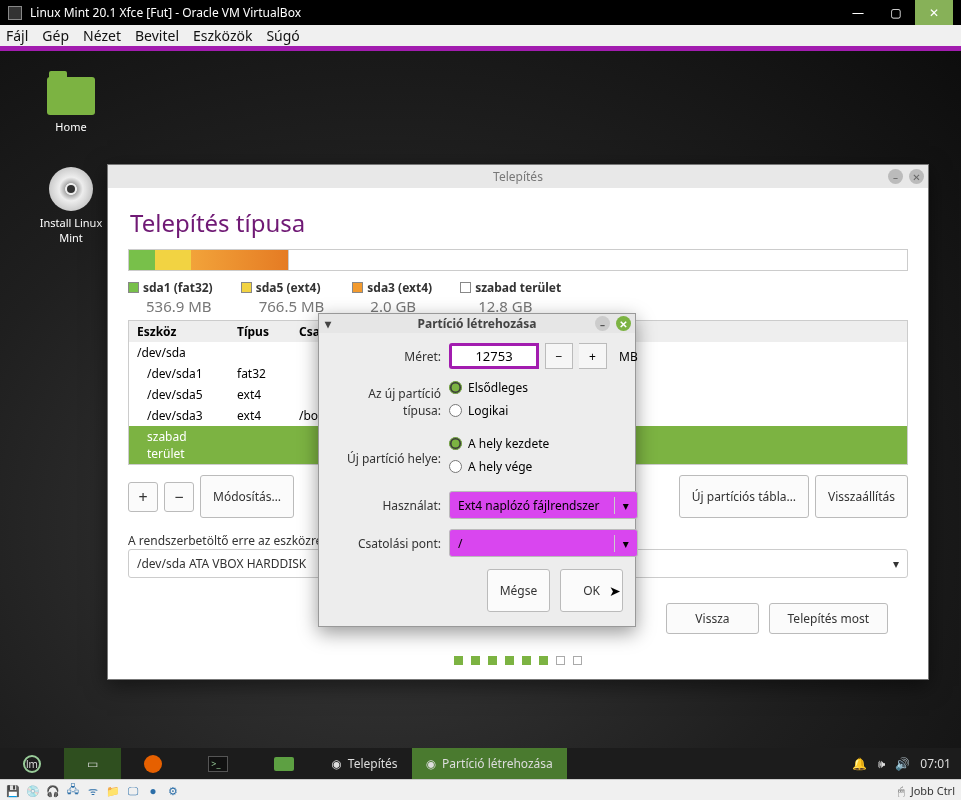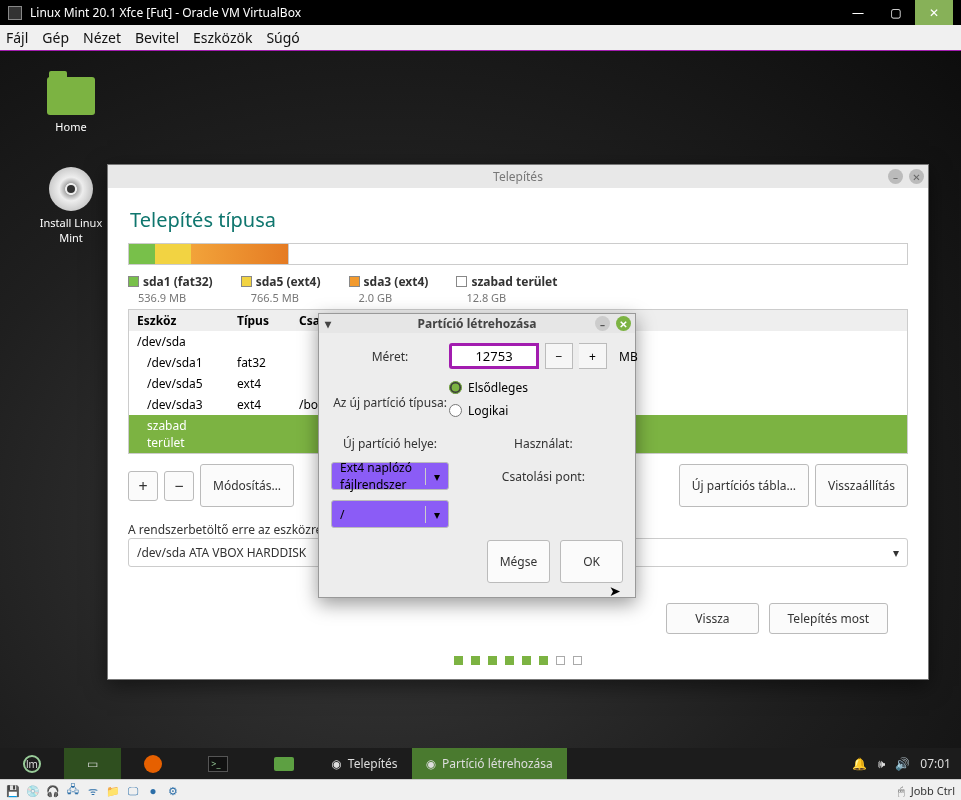--- a/index.html
+++ b/index.html
@@ -4,44 +4,44 @@
 <style>
 * { margin:0; padding:0; box-sizing:border-box; font-family:"Segoe UI","Noto Sans",sans-serif; }
 html,body{width:961px;height:800px;overflow:hidden;background:#1a1a1a}
 
 .vb-win{width:961px;height:800px;display:flex;flex-direction:column}
 .vb-titlebar{height:25px;background:#000;color:#fff;display:flex;align-items:center;padding:0 8px;font-size:12px}
 .vb-titlebar .ico{width:14px;height:14px;margin-right:8px;border:1px solid #888;background:#333}
 .vb-wbtns{margin-left:auto;display:flex}
 .vb-wbtns div{width:38px;height:25px;display:flex;align-items:center;justify-content:center;color:#fff;font-size:12px}
 .vb-close{background:#87b158}
-.vb-menubar{height:26px;background:#f0f0f0;display:flex;align-items:center;padding:0 6px;gap:14px;font-size:14px;color:#111;border-bottom:1px solid #a21caf}
+.vb-menubar{height:26px;background:#f0f0f0;display:flex;align-items:center;padding:0 6px;gap:14px;font-size:14px;color:#111;border-bottom:5px solid #a21caf}
 .vb-menubar span{cursor:default}
 
 .desktop{flex:1;position:relative;background:#2b2b2b;background-image:radial-gradient(ellipse at 40% 65%,#3c3c3c 0%,#1f1f1f 55%,#0d0d0d 100%)}
 .dicon{position:absolute;width:82px;text-align:center;color:#fff;font-size:11px}
 .dicon .folder{width:48px;height:38px;background:#7cb342;margin:0 auto 4px;border-radius:3px;position:relative}
 .dicon .folder:before{content:"";position:absolute;top:-6px;left:2px;width:18px;height:8px;background:#7cb342;border-radius:2px 2px 0 0}
 .dicon .disc{width:44px;height:44px;background:radial-gradient(circle,#eee 18%,#aaa 20%,#eee 38%,#ccc 70%,#999 100%);border-radius:50%;margin:0 auto 4px;position:relative}
 .dicon .disc:after{content:"";position:absolute;top:50%;left:50%;width:8px;height:8px;background:#333;border-radius:50%;transform:translate(-4px,-4px)}
 
 .installer{position:absolute;left:107px;top:113px;width:822px;height:516px;background:#f5f5f5;border:1px solid #777;display:flex;flex-direction:column;box-shadow:0 6px 20px rgba(0,0,0,.5)}
 .inst-titlebar{height:23px;background:#e8e8e8;display:flex;align-items:center;justify-content:center;position:relative;font-size:12px;color:#777}
 .inst-titlebar .tbtns{position:absolute;right:4px;display:flex;gap:6px}
 .inst-titlebar .tbtns span{width:15px;height:15px;border-radius:50%;background:#bbb;color:#666;display:flex;align-items:center;justify-content:center;font-size:10px}
 .inst-body{flex:1;background:#fff;display:flex;flex-direction:column}
-.inst-head{padding:18px 22px 10px;font-size:20px;color:#0f766e}
+.inst-head{padding:18px 22px 10px;font-size:24px;color:#701a75}
 .inst-content{flex:1;padding:0 20px 10px;display:flex;flex-direction:column;position:relative}
 .partbar{height:22px;display:flex;margin-bottom:8px;border:1px solid #ccc}
 .partbar .seg{height:100%}
 .partlegend{display:flex;gap:28px;font-size:12px;color:#333;margin-bottom:4px}
 .partlegend .li{display:flex;flex-direction:column}
 .partlegend .li .top{display:flex;align-items:center;gap:4px;font-weight:bold}
 .partlegend .sw{width:11px;height:11px;border:1px solid #888}
-.partlegend .sub{font-size:11px;color:#777;margin-left:10px}
+.partlegend .sub{font-size:15px;color:#777;margin-left:18px}
 
 .ptable{border:1px solid #ccc;font-size:12px}
 .ptable .hdr{background:#eee;display:flex;font-weight:bold}
 .ptable .row{display:flex}
 .ptable .cell{padding:2px 8px}
 .ptable .c1{width:100px}.ptable .c2{width:62px}.ptable .c3{flex:1}
 .ptable .sel{background:#7cb342;color:#fff}
 
 .trow{display:flex;align-items:center;gap:6px;margin-top:10px}
 .btn{background:#fbfbfb;border:1px solid #bbb;border-radius:3px;padding:12px 12px;font-size:12px;color:#333}
@@ -56,27 +56,27 @@
 .dots span{width:9px;height:9px}
 
 .cpdlg{position:absolute;left:318px;top:262px;width:318px;background:#ededed;border:1px solid #999;box-shadow:0 6px 18px rgba(0,0,0,.4);font-size:12px;z-index:5}
 .cpdlg .dtb{height:19px;display:flex;align-items:center;justify-content:center;position:relative;background:#e6e6e6;font-weight:bold;color:#444}
 .cpdlg .dtb .l{position:absolute;left:6px}
 .cpdlg .dtb .r{position:absolute;right:4px;display:flex;gap:6px}
 .cpdlg .dtb .r span{width:15px;height:15px;border-radius:50%;display:flex;align-items:center;justify-content:center;font-size:10px}
 .cpdlg .cls{background:#7cb342;color:#fff}
 .cpdlg .min{background:#ccc;color:#555}
 .cpdlg .frm{padding:10px 12px 8px;display:grid;grid-template-columns:118px 1fr;row-gap:10px;align-items:center}
-.cpdlg .lbl{text-align:center;color:#333}
+.cpdlg .lbl{text-align:right;padding-right:8px;color:#333}
 .sizebox{display:flex;align-items:center;gap:6px}
 .sizebox input{width:90px;height:26px;border:3px solid #a21caf;border-radius:3px 0 0 3px;text-align:center;font-size:13px}
 .sizebox .step{width:28px;height:26px;border:1px solid #bbb;display:flex;align-items:center;justify-content:center;background:#f6f6f6}
 .radiogrp label{display:flex;align-items:center;gap:6px;margin-bottom:6px}
 .radiogrp input{accent-color:#7cb342}
-.combobox{height:28px;border:1px solid #bbb;border-radius:3px;display:flex;align-items:center;padding:0 8px;background:#8b5cf6}
+.combobox{height:28px;border:1px solid #bbb;border-radius:3px;display:flex;align-items:center;padding:0 8px;background:#d946ef}
 .combobox .dd{margin-left:auto;border-left:1px solid #ccc;padding-left:8px}
 .cpdlg .dbtns{display:flex;justify-content:flex-end;gap:10px;padding:4px 12px 14px}
 .cpdlg .btn.ok{padding-left:22px;padding-right:22px}
 .cursor{position:absolute;left:609px;top:530px;z-index:20;font-size:14px;color:#000;pointer-events:none}
 
 .taskbar{position:absolute;left:0;bottom:0;width:100%;height:31px;background:#1c1c1c;display:flex;align-items:center;color:#ddd;font-size:12px}
 .taskbar .tb-btn{height:31px;display:flex;align-items:center;padding:0 23px}
 .taskbar .circle{width:18px;height:18px;border:2px solid #9c9;border-radius:50%;display:flex;align-items:center;justify-content:center;font-size:10px}
 .taskbar .ff{width:18px;height:18px;background:#e66000;border-radius:50%}
 .taskbar .term{width:20px;height:16px;background:#111;border:1px solid #555;font-size:9px;color:#9c9;display:flex;align-items:center;padding-left:2px}
@@ -264,20 +264,30 @@
               <input type="radio" checked="" style="">
               <span>Elsődleges</span>
             </label>
           <label>
               <input type="radio" style="">
               <span>Logikai</span>
             </label>
         </div>
 
         <div class="lbl">Új partíció helye:</div>
+        <div class="radiogrp">
+          <label>
+              <input type="radio" checked="" style="">
+              <span>A hely kezdete</span>
+            </label>
+          <label>
+              <input type="radio" style="">
+              <span>A hely vége</span>
+            </label>
+        </div>
 
         <div class="lbl">Használat:</div>
         <div class="combobox">
           <span>Ext4 naplózó fájlrendszer</span>
           <span class="dd">▾</span>
         </div>
 
         <div class="lbl">Csatolási pont:</div>
         <div class="combobox">
           <span>/</span>

